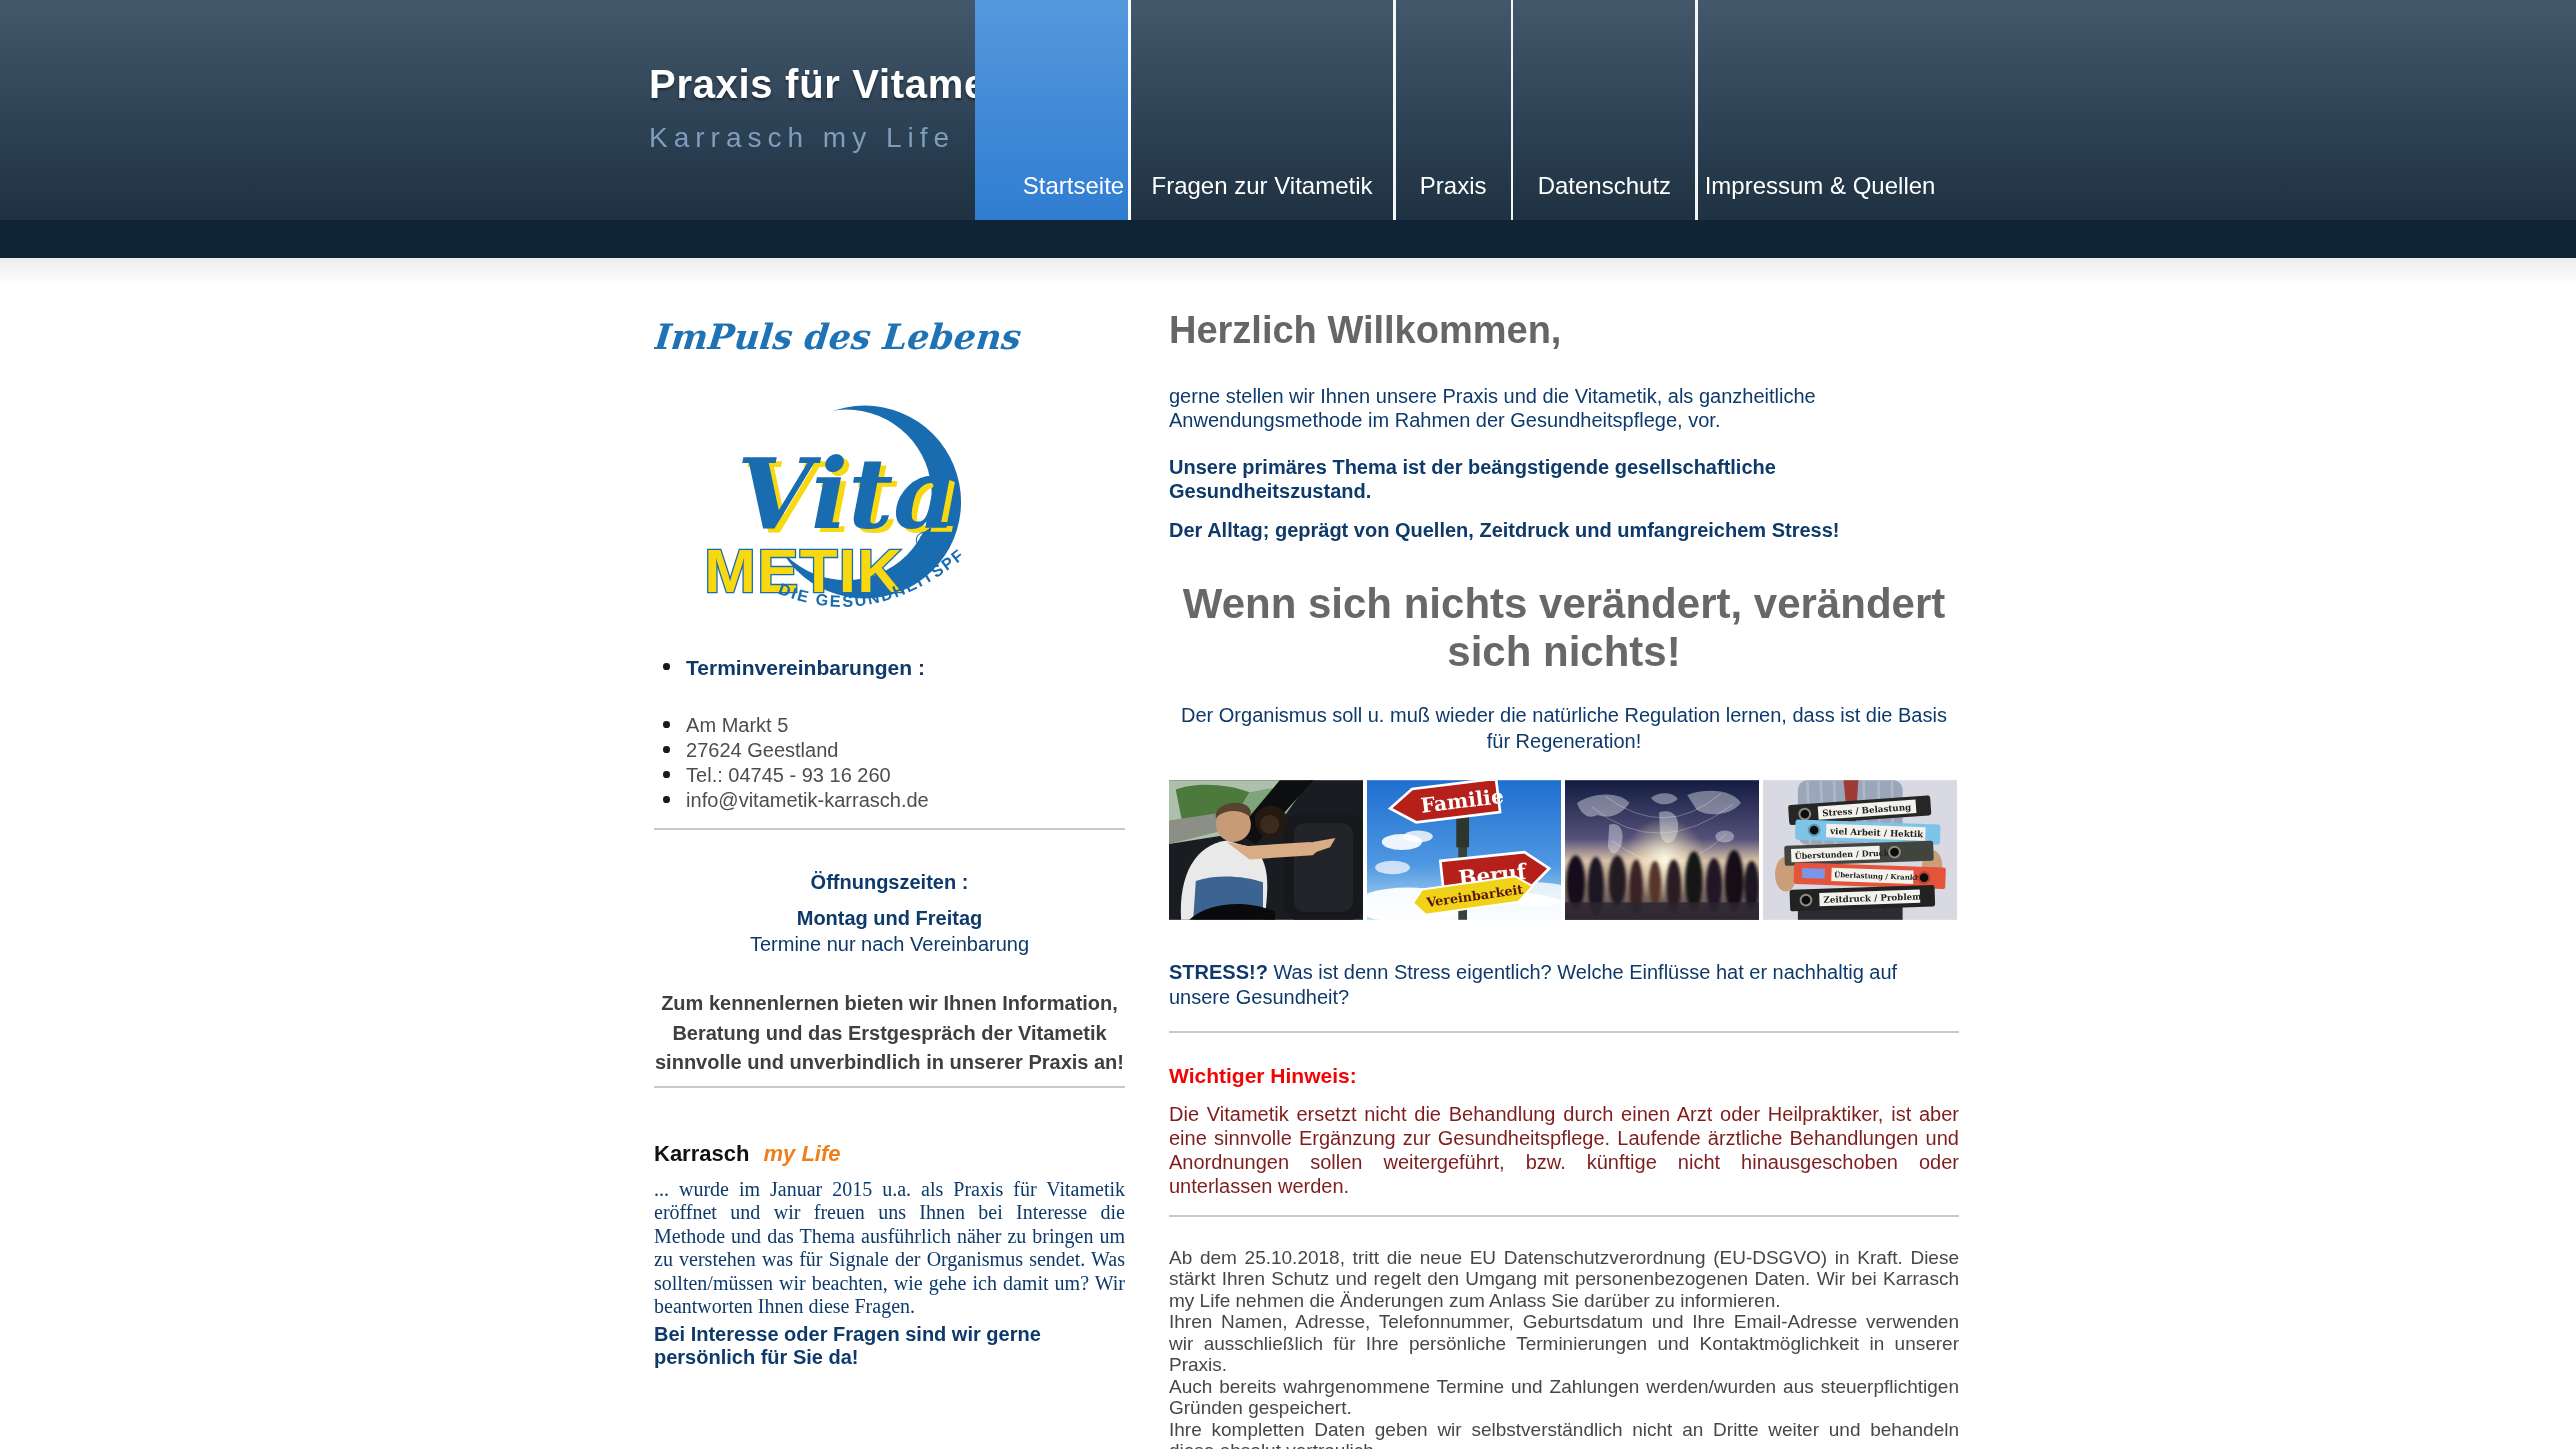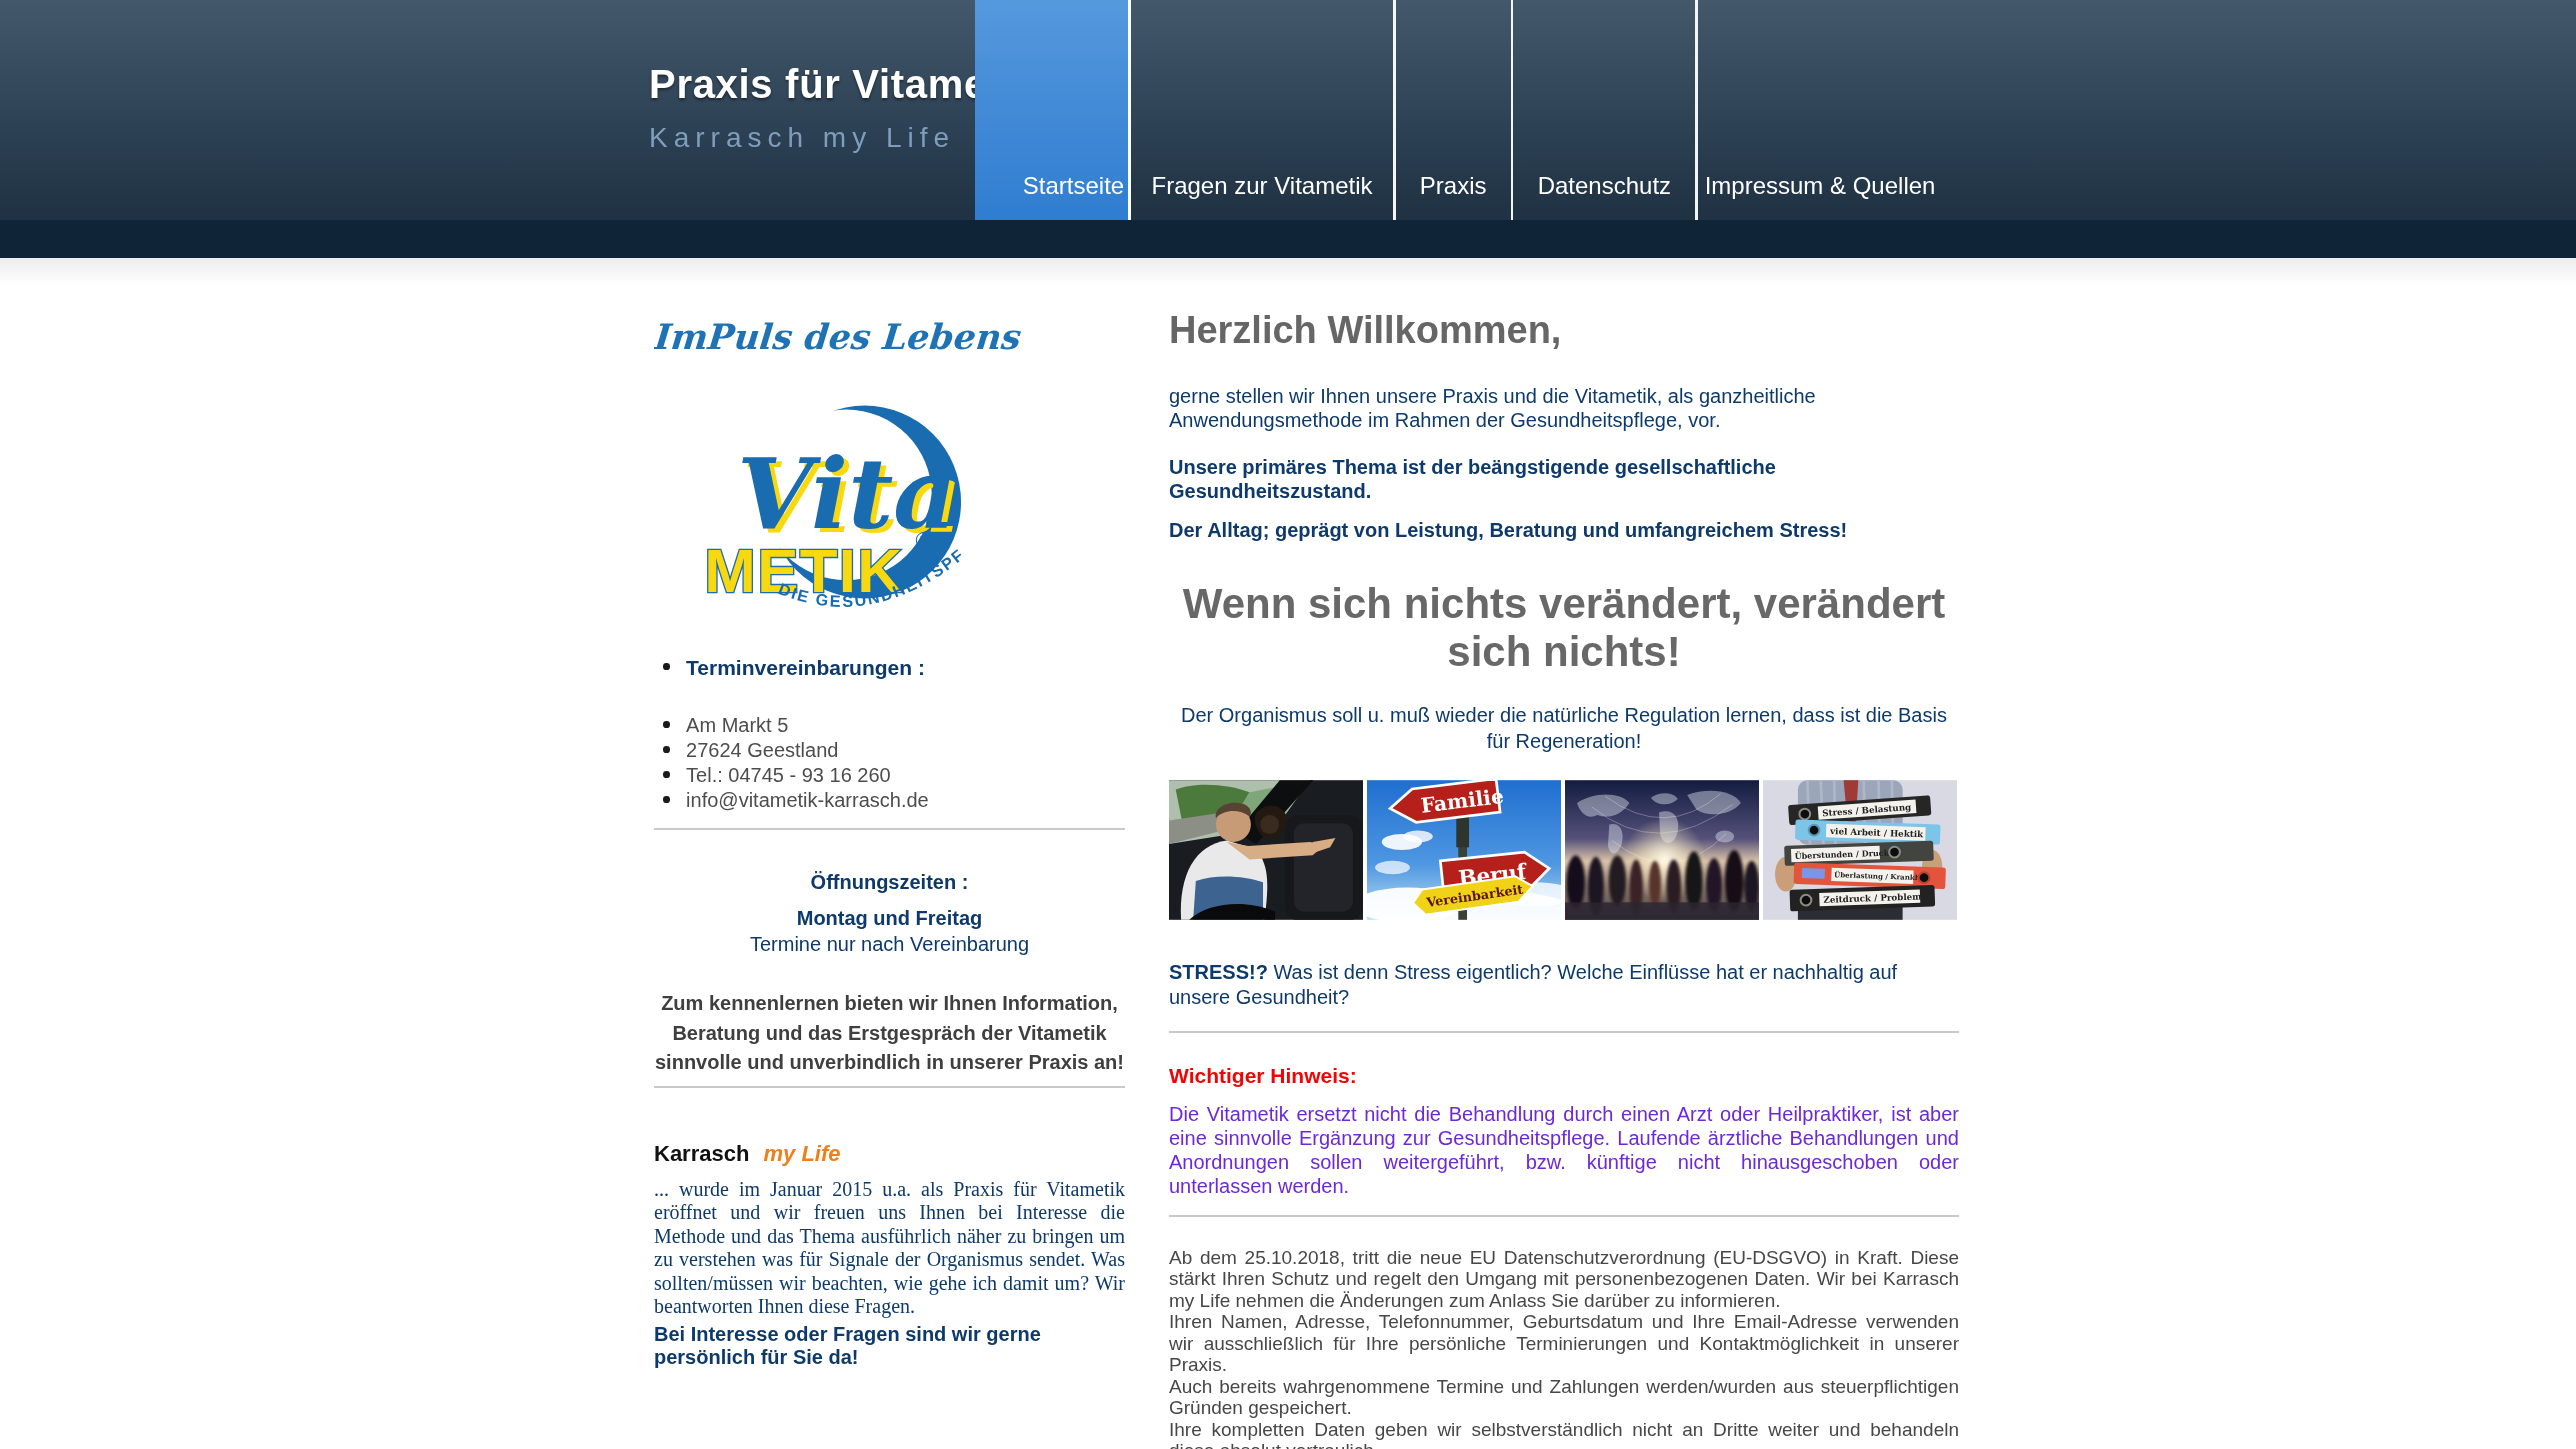--- a/index.html
+++ b/index.html
@@ -76,21 +76,21 @@
   .daily-text{margin-top:15.4px;font-size:20px;font-weight:bold;color:#0d3a6b;line-height:24px;}
   .quote-heading{margin-top:38px;text-align:center;font-size:42px;font-weight:bold;
     color:#686868;line-height:48px;}
   .regulation-text{margin-top:27px;text-align:center;font-size:20px;color:#0d3a6b;line-height:25.5px;}
   .image-strip{margin-top:25.5px;display:flex;gap:4px;}
   .strip-img{width:194px;height:140px;flex:none;display:block;}
   .stress-line{margin-top:40px;font-size:20px;color:#0d3a6b;line-height:25.5px;}
   .stress-lead{font-weight:bold;}
   .right-div1{margin-top:20px;}
   .notice-heading{margin-top:30px;font-size:21px;font-weight:bold;color:#f00505;line-height:25.5px;}
-  .notice-text{margin-top:13.4px;font-size:20px;color:#6d28d9;line-height:24px;text-align:justify;}
+  .notice-text{margin-top:13.4px;font-size:20px;color:#7f1d1d;line-height:24px;text-align:justify;}
   .right-div2{margin-top:17px;}
   .privacy-block{margin-top:30px;color:#474747;font-size:19px;line-height:21.5px;}
   .privacy-heading{font-weight:bold;color:#333333;}
   .privacy-block p{margin:0;text-align:justify;}
 </style>
 </head>
 <body>
 
 <div class="site-header">
   <div class="brand-block">
@@ -178,21 +178,21 @@
   <div class="about-text">... wurde im Januar 2015 u.a. als Praxis für Vitametik eröffnet und wir freuen uns Ihnen bei Interesse die Methode und das Thema ausführlich näher zu bringen um zu verstehen was für Signale der Organismus sendet. Was sollten/müssen wir beachten, wie gehe ich damit um? Wir beantworten Ihnen diese Fragen.</div>
   <div class="cta-text">Bei Interesse oder Fragen sind wir gerne persönlich für Sie da!</div>
 
 </div>
 
 <div class="col-right">
 
   <div class="welcome-heading">Herzlich Willkommen,</div>
   <div class="intro-text">gerne stellen wir Ihnen unsere Praxis und die Vitametik, als ganzheitliche Anwendungsmethode im Rahmen der Gesundheitspflege, vor.</div>
   <div class="thesis-text">Unsere primäres Thema ist der beängstigende gesellschaftliche Gesundheitszustand.</div>
-  <div class="daily-text">Der Alltag; geprägt von Leistung, Beratung und umfangreichem Stress!</div>
+  <div class="daily-text">Der Alltag; geprägt von Quellen, Zeitdruck und umfangreichem Stress!</div>
   <div class="quote-heading">Wenn sich nichts verändert, verändert sich nichts!</div>
   <div class="regulation-text">Der Organismus soll u. muß wieder die natürliche Regulation lernen, dass ist die Basis für Regeneration!</div>
 
   <div class="image-strip">
 
     <svg class="strip-img" viewBox="0 0 289 208">
       <rect width="289" height="208" fill="#191d22"></rect>
       <path d="M0,0 L210,0 L160,70 L0,95 Z" fill="#aebfae"></path>
       <path d="M10,14 C40,2 90,6 120,18 L100,52 L20,64 Z" fill="#4c7a3d"></path>
       <path d="M120,18 L205,2 L165,62 L100,52 Z" fill="#7fa57a"></path>

